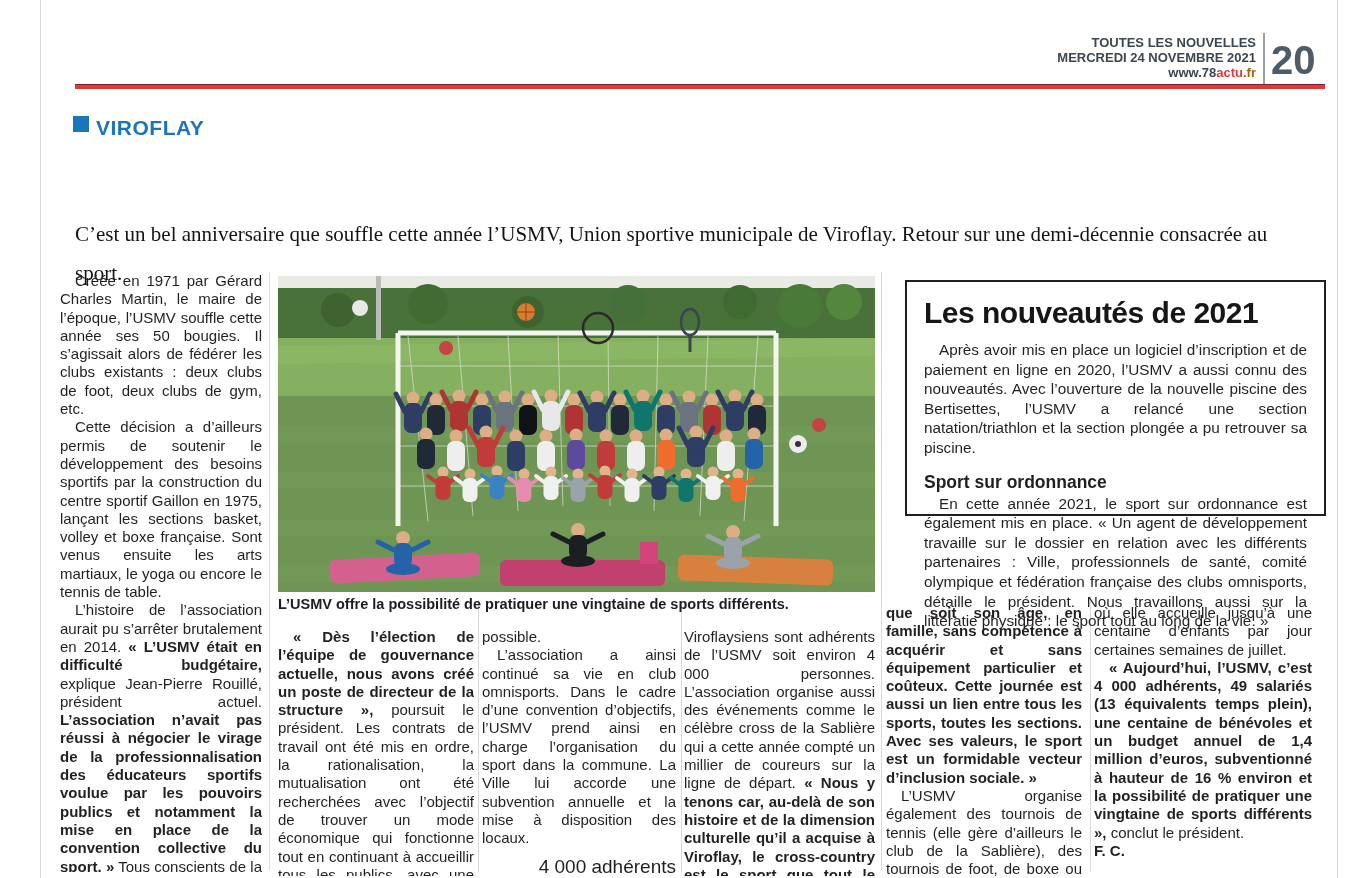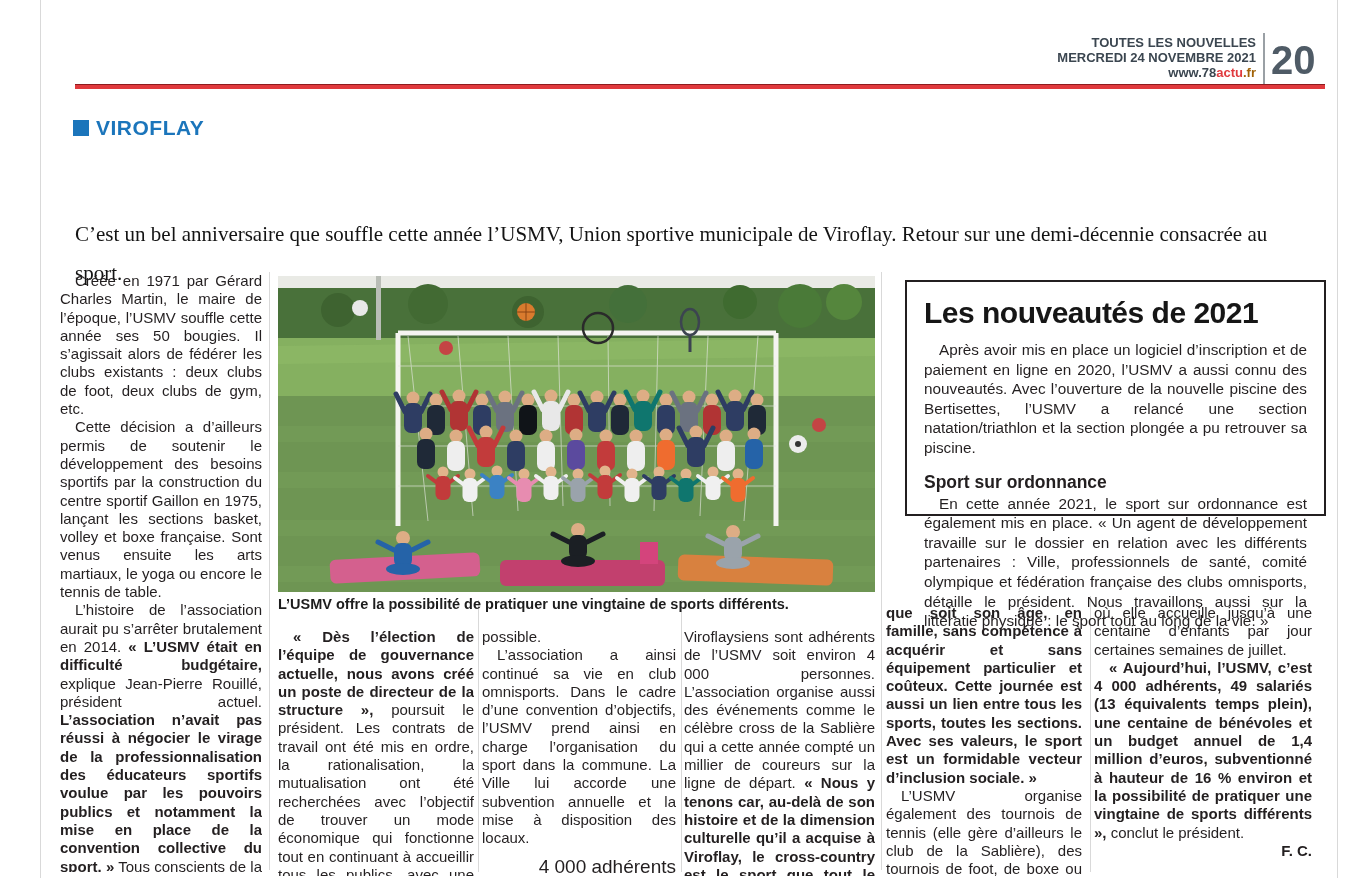--- a/index.html
+++ b/index.html
@@ -20,35 +20,35 @@
              font-size:13px; line-height:15px; font-weight:700; color:#3b4650; }
   .pubinfo .url-www  { color:#3b4650; }
   .pubinfo .url-actu { color:#e03a3e; }
   .pubinfo .url-fr   { color:#a16207; }
   .pagenum-divider { left:1263px; top:33px; width:2px; height:54px; background:#9aa0a5; }
   .pagenum { left:1271px; top:38px; font-size:40px; font-weight:700; color:#4f5b66; line-height:44px; }
   .header-rule { left:75px; top:84px; width:1250px; height:5px;
                  border-top:1px solid #8e1b1e; background:#e0393d; }
 
   
-  .kicker { left:73px; top:116px; display:flex; align-items:center; gap:7px; }
+  .kicker { left:73px; top:116px; display:flex; gap:7px; }
   .kicker .sq { width:16px; height:16px; background:#1b75bb; display:inline-block; }
   .kicker .ktxt { font-size:21px; font-weight:700; color:#1b75bb; letter-spacing:0.5px; }
   .headline { left:72px; top:138px; font-size:50px; font-weight:700; letter-spacing:-1px; color:#1c1c1a; white-space:nowrap; }
   .standfirst { left:75px; top:215px; width:1222px;
                 font-family:"Liberation Serif", serif; font-size:21px; line-height:39px; color:#141414; }
 
   
   .col { font-size:15px; line-height:18.3px; text-align:justify; overflow:hidden; hyphens:auto; }
   .col p { margin:0; }
   .col p.ind { text-indent:15px; }
   .bd { font-weight:700; }
   .subhead { font-size:19px; font-weight:400; margin:10px 0 2px 0; text-align:right; }
   .caption { left:278px; top:596px; width:597px; font-size:14.5px; font-weight:700; color:#1d1d1d; }
-  .byline { text-align:right; font-weight:700; margin-top:2px; }
+  .byline { text-align:left; font-weight:700; margin-top:2px; }
 
   
   .sidebar { left:905px; top:280px; width:421px; height:236px;
              border:2px solid #231f20; padding:14px 17px 10px 17px; background:#fff; }
   .sidebar h2 { font-size:30px; font-weight:700; letter-spacing:-0.5px; color:#161616; margin-bottom:10px; }
   .sidebar p { font-size:15.3px; line-height:19.6px; text-align:justify; text-indent:15px; hyphens:auto; }
   .sidebar h3 { font-size:17.5px; font-weight:700; margin:14px 0 1px 0; }
 
   
   .photo { left:278px; top:276px; width:597px; height:316px; overflow:hidden; background:#6e9553; }

